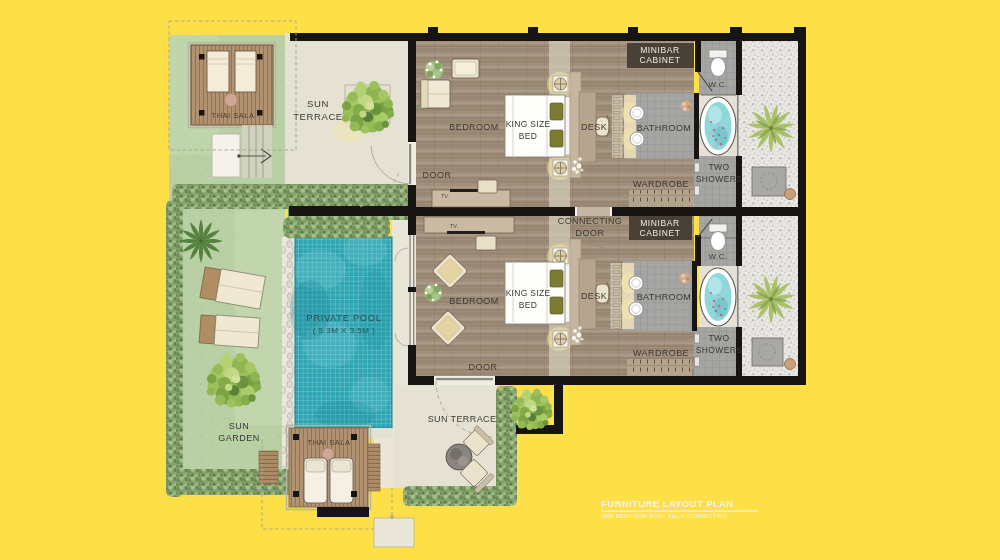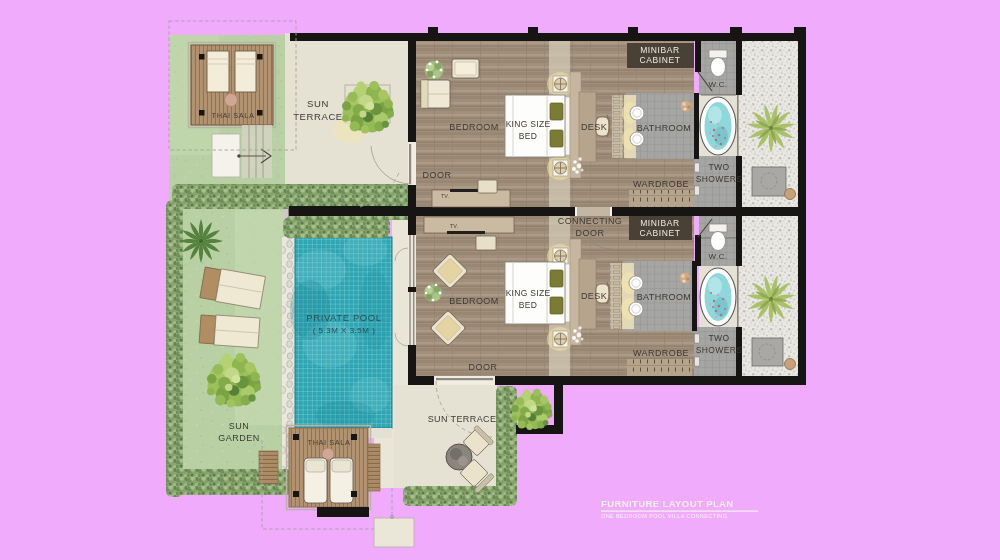--- a/index.html
+++ b/index.html
@@ -1,16 +1,16 @@
 <!DOCTYPE html>
 <html><head>
 <meta charset="utf-8">
 <style>
 html,body{margin:0;padding:0;background:#ffffff;}
-#c{position:relative;width:1000px;height:560px;overflow:hidden;background:#f0abfc;}
+#c{position:relative;width:1000px;height:560px;overflow:hidden;background:#fde047;}
 text{font-family:"Liberation Sans",sans-serif;}
 </style>
 </head>
 <body>
 <div id="c">
 <svg width="1000" height="560" viewBox="0 0 1000 560" fill="#3d3934">
 <defs>
 <pattern id="wood" width="46" height="12" patternUnits="userSpaceOnUse">
  <rect width="46" height="12" fill="#a6947f"></rect>
  <rect y="0" width="46" height="3" fill="#9d8c77"></rect>

